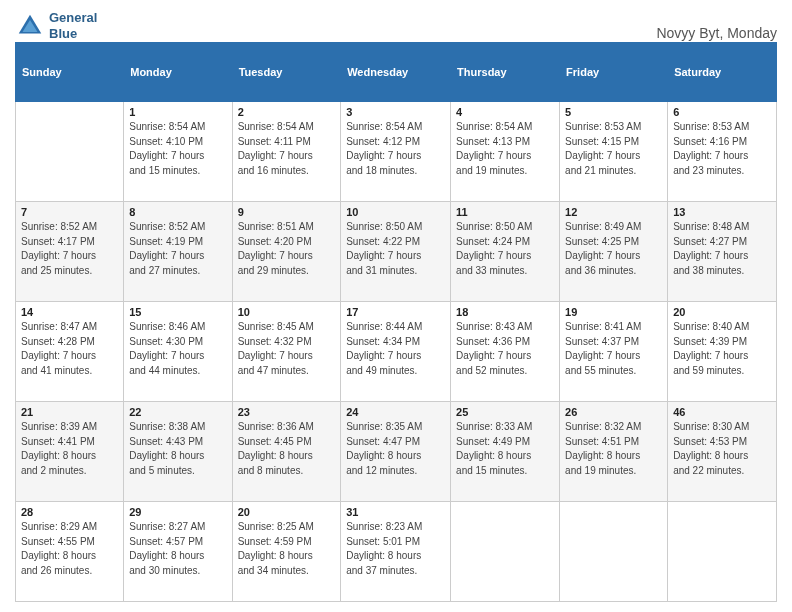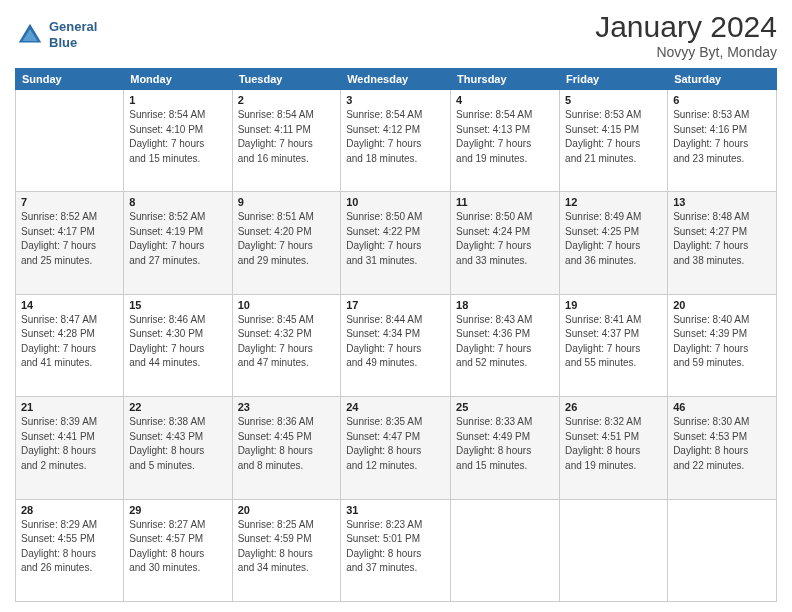--- a/index.html
+++ b/index.html
@@ -13,22 +13,22 @@
     .page {
       width: 792px;
       height: 612px;
       padding: 10px 15px;
       display: flex;
       flex-direction: column;
     }
     .header {
       display: flex;
       justify-content: space-between;
-      align-items: center;
-      margin-bottom: 8px;
+      align-items: flex-end;
+      margin-bottom: 1px;
     }
     .logo {
       display: flex;
       align-items: center;
       gap: 4px;
     }
     .logo-text {
       font-size: 13px;
       font-weight: bold;
       color: #2c5f8a;
@@ -53,21 +53,21 @@
     .calendar-table {
       width: 100%;
       border-collapse: collapse;
       flex: 1;
       font-size: 9.5px;
     }
     .calendar-table th {
       background-color: #2c6fad;
       color: white;
       text-align: left;
-      padding: 4px 6px;
+      padding: 23px 6px;
       font-size: 11px;
       font-weight: bold;
       border: 1px solid #2c6fad;
     }
     .calendar-table td {
       border: 1px solid #ccc;
       vertical-align: top;
       padding: 4px 5px;
       width: 113px;
       height: 85px;
@@ -100,21 +100,20 @@
       <svg class="logo-icon" viewBox="0 0 40 40">
         <polygon points="20,5 35,30 5,30" fill="#2c6fad"></polygon>
         <polygon points="20,12 30,28 10,28" fill="#5a9fd4"></polygon>
       </svg>
       <div class="logo-text">
         <div>General</div>
         <div>Blue</div>
       </div>
     </div>
     <div class="title-section">
-      <div class="calendar-title">January 2024</div>
       <div class="calendar-subtitle">Novyy Byt, Monday</div>
     </div>
   </div>
 
   <table class="calendar-table">
     <thead>
       <tr id="weekday-header">
           <th>Sunday</th>
           <th>Monday</th>
           <th>Tuesday</th>

